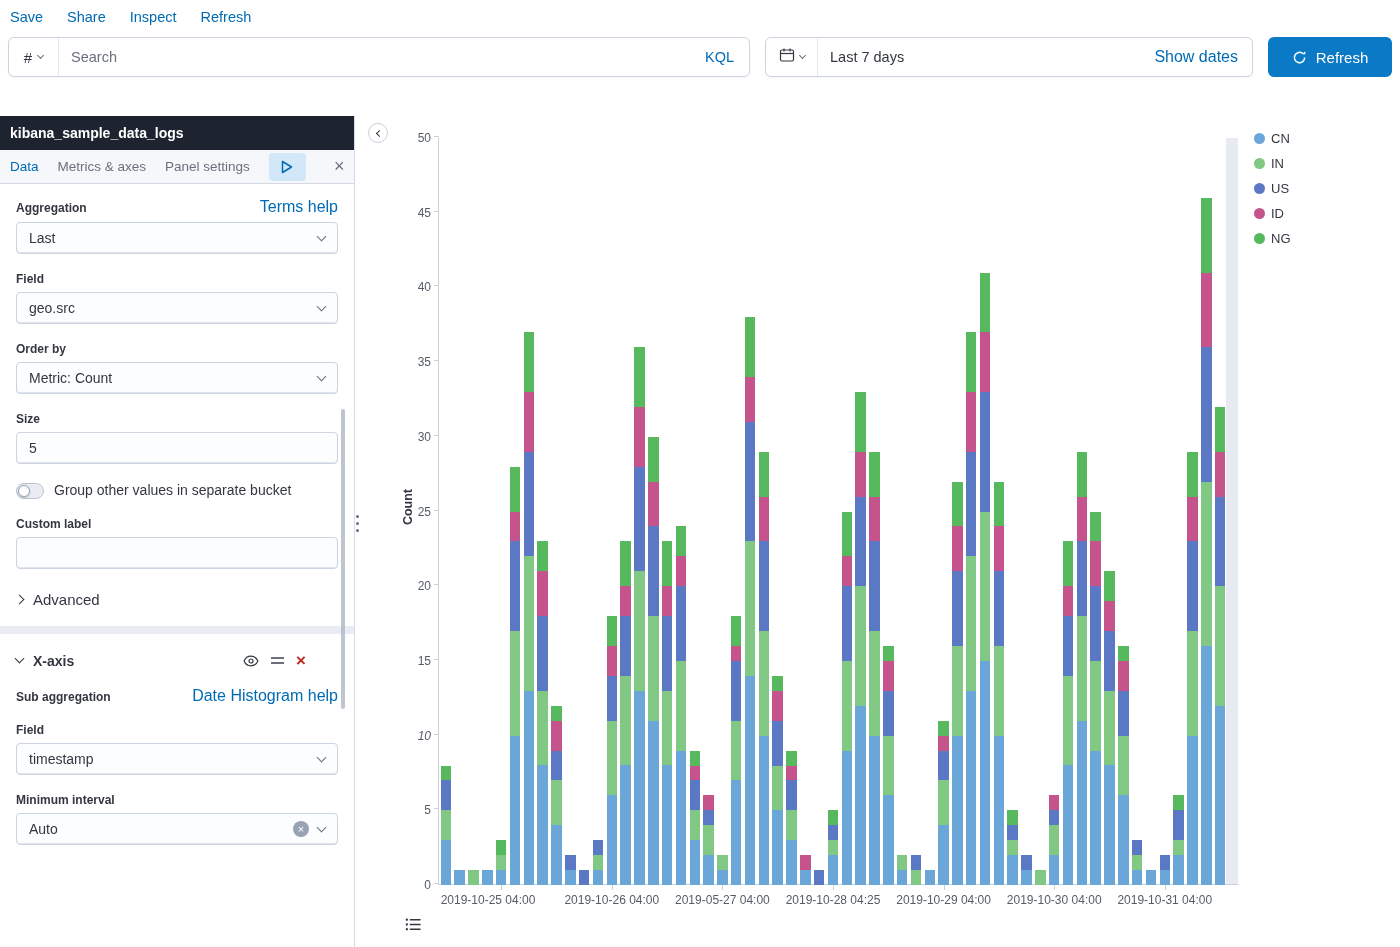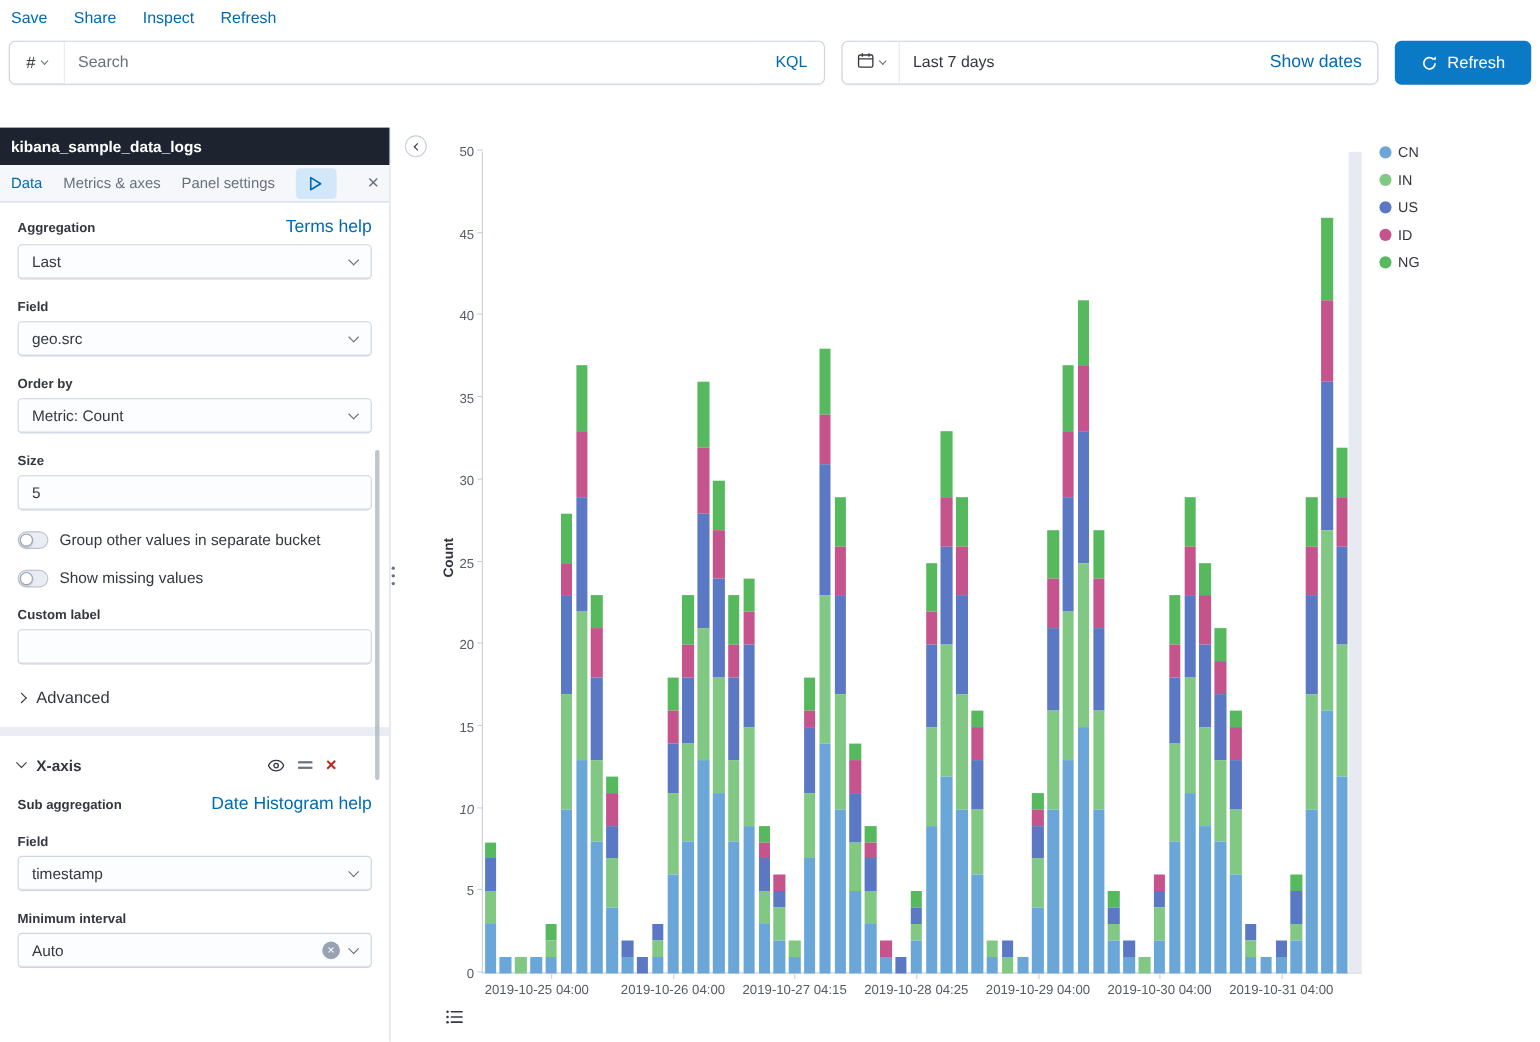--- a/index.html
+++ b/index.html
@@ -214,26 +214,20 @@
         </div>
       </div>
 
       <div class="toggle-row">
         <div class="switch">
             <div class="knob"></div>
           </div>
         <span class="toggle-label">Group other values in separate bucket</span>
       </div>
 
-      <div class="toggle-row">
-        <div class="switch">
-            <div class="knob"></div>
-          </div>
-        <span class="toggle-label">Show missing values</span>
-      </div>
 
       <div class="label-row">
         <span class="field-label">Custom label</span>
       </div>
       <input class="text-input" value="" style="">
 
       <div class="advanced-row">
         <span class="chev right dark"></span>
         <span>Advanced</span>
       </div>
@@ -645,21 +639,21 @@
             <div class="seg" style="height: 44.82px; background: rgb(196, 84, 139);"></div>
             <div class="seg" style="height: 44.82px; background: rgb(86, 185, 94);"></div>
           </div>
         </div>
       <div class="endzone"></div>
       <div id="x-ticks">
           <div class="x-label" style="left: 49px;">2019-10-25 04:00</div>
           <div class="x-tickmark" style="left: 62.2105px;"></div>
           <div class="x-label" style="left: 172.807px;">2019-10-26 04:00</div>
           <div class="x-tickmark" style="left: 172.807px;"></div>
-          <div class="x-label" style="left: 283.404px;">2019-10-27 04:15</div>
+          <div class="x-label" style="left: 283.404px;">2019-05-27 04:00</div>
           <div class="x-tickmark" style="left: 283.404px;"></div>
           <div class="x-label" style="left: 394px;">2019-10-28 04:25</div>
           <div class="x-tickmark" style="left: 394px;"></div>
           <div class="x-label" style="left: 504.596px;">2019-10-29 04:00</div>
           <div class="x-tickmark" style="left: 504.596px;"></div>
           <div class="x-label" style="left: 615.193px;">2019-10-30 04:00</div>
           <div class="x-tickmark" style="left: 615.193px;"></div>
           <div class="x-label" style="left: 725.789px;">2019-10-31 04:00</div>
           <div class="x-tickmark" style="left: 725.789px;"></div>
         </div>

